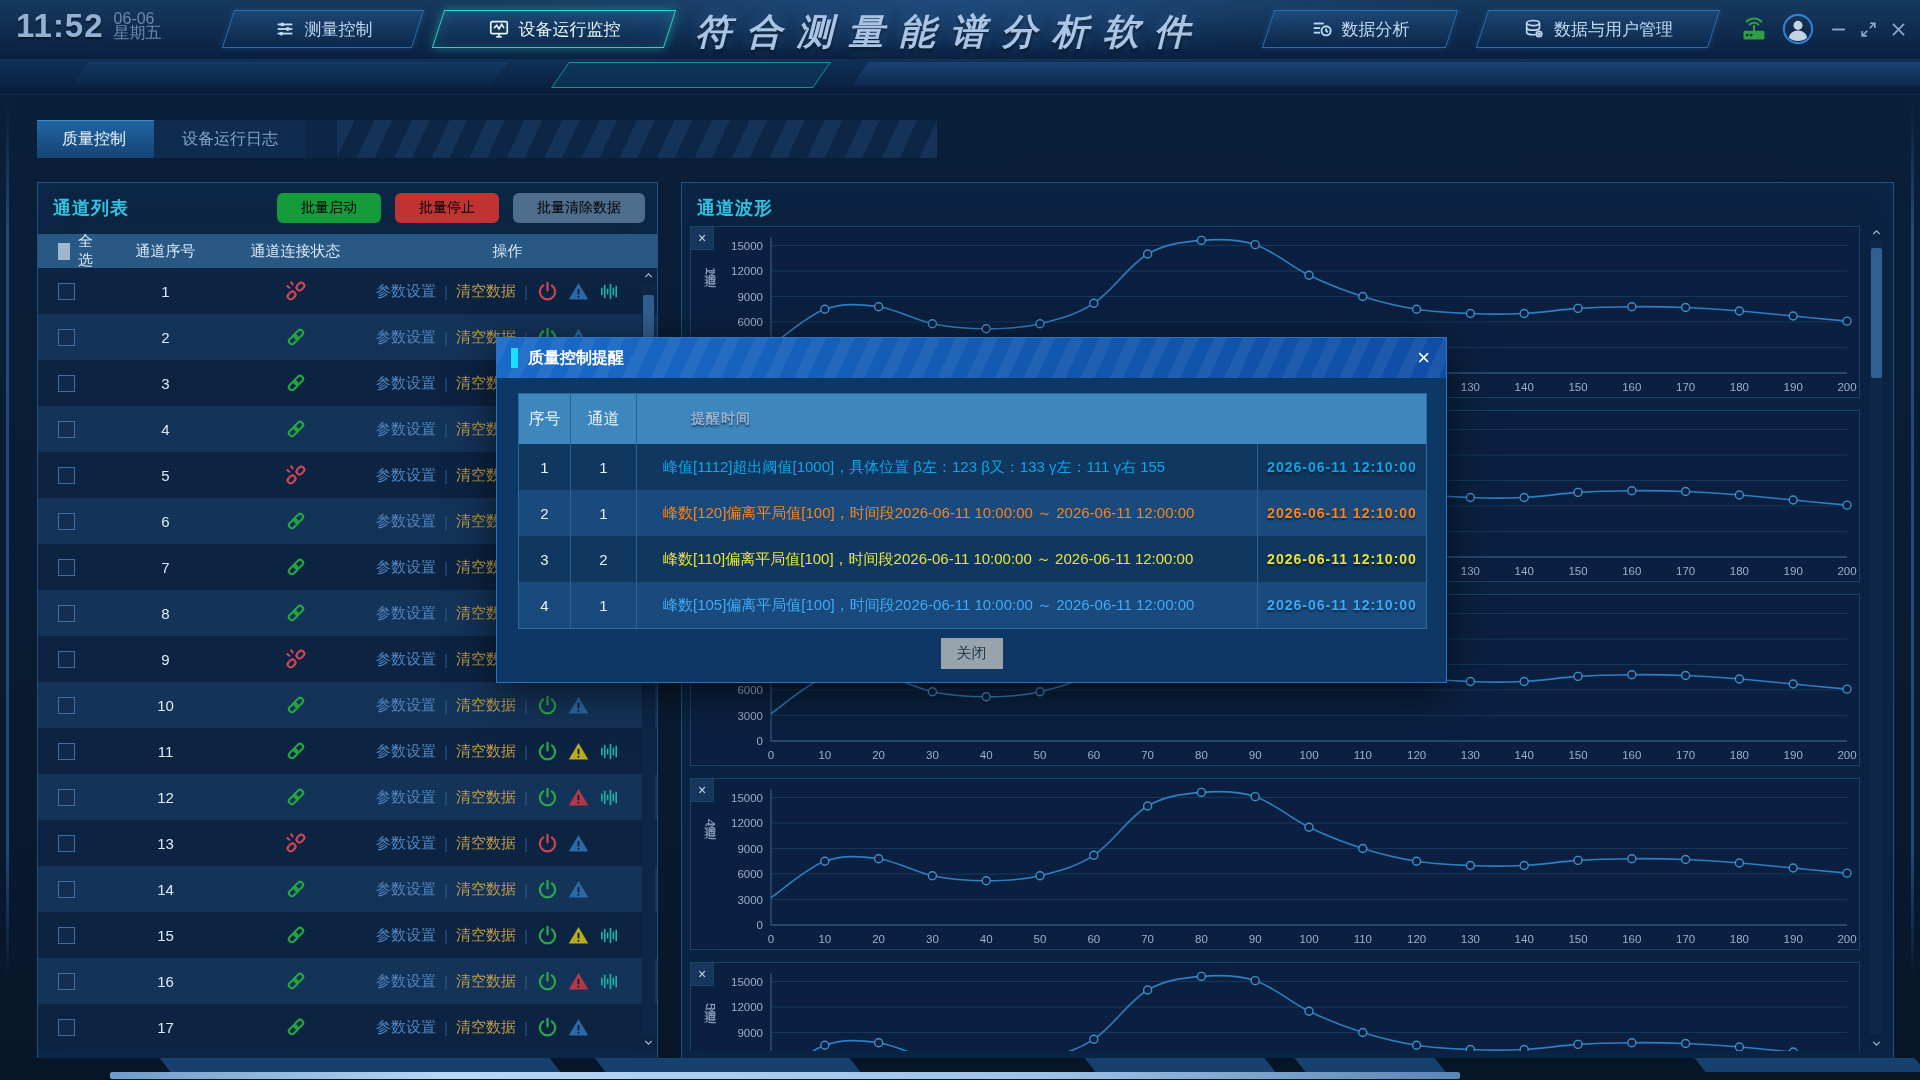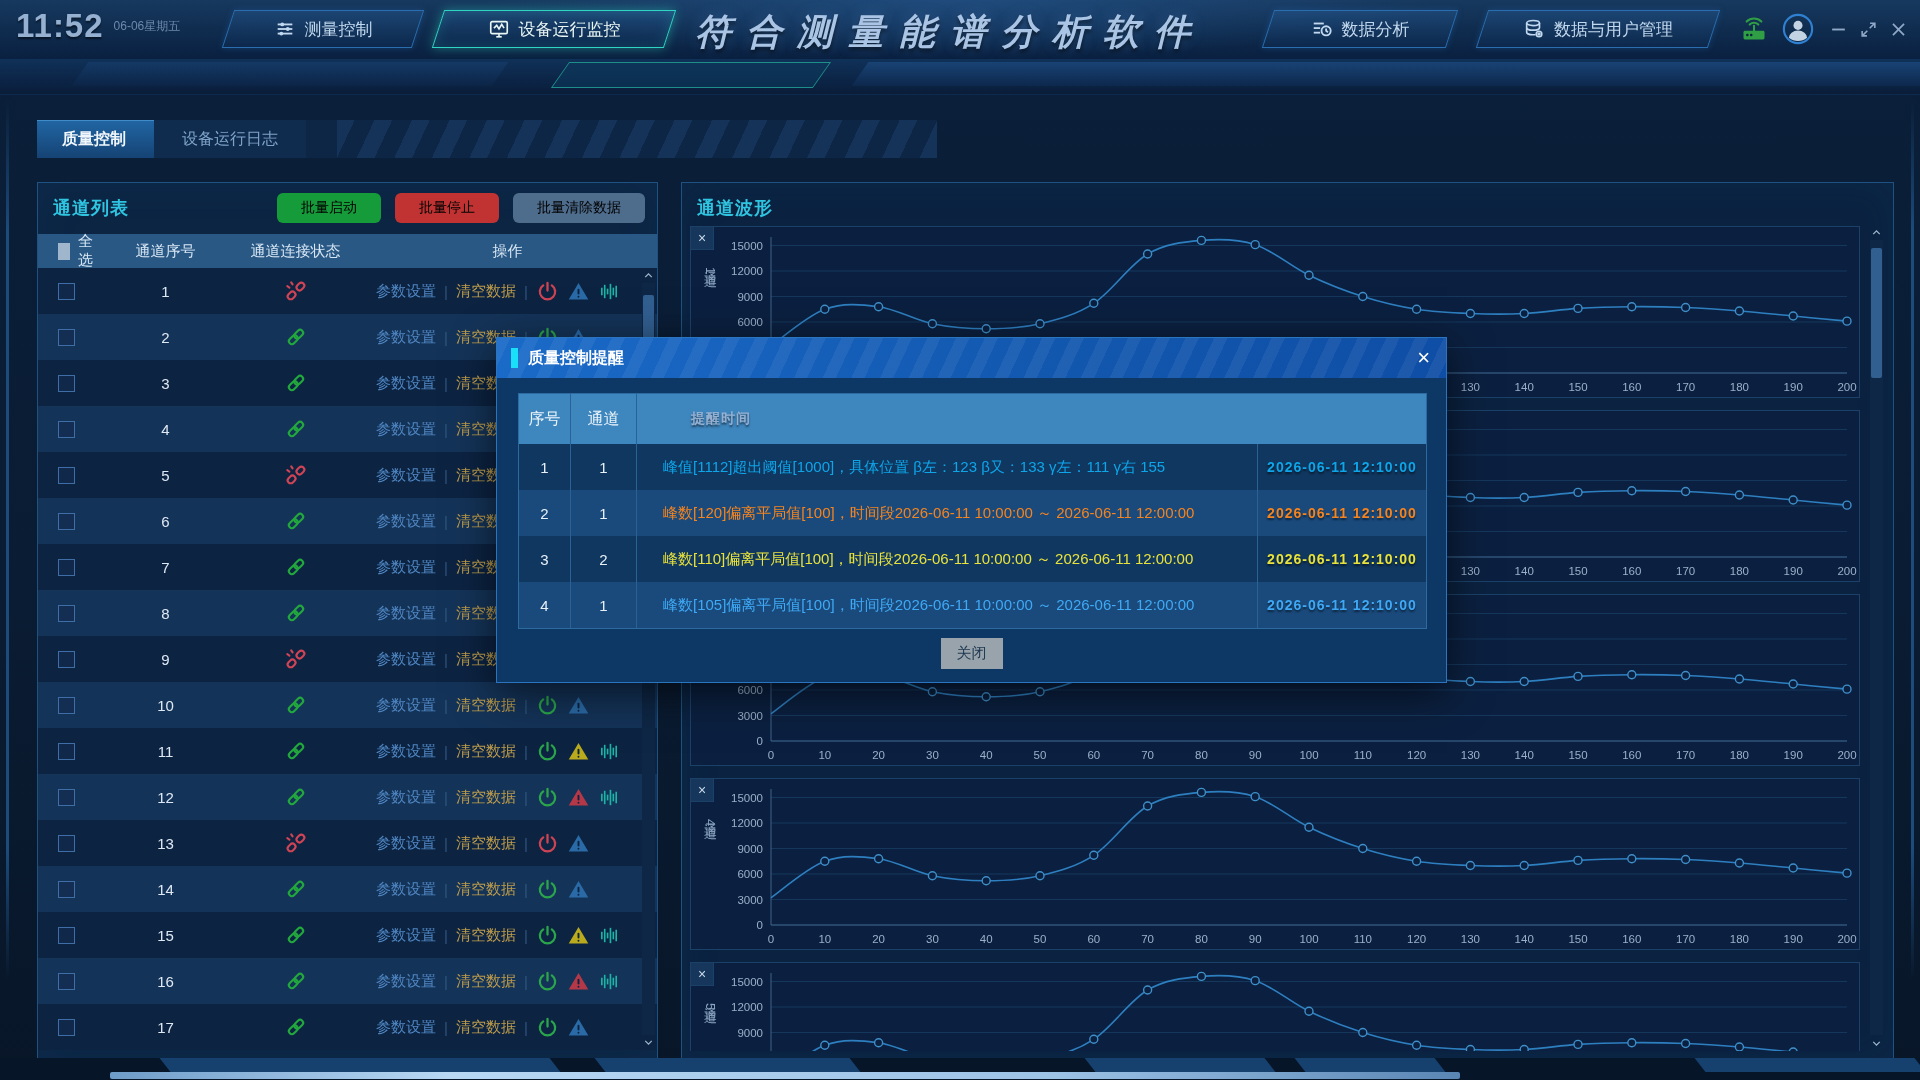--- a/index.html
+++ b/index.html
@@ -9,21 +9,21 @@
   .i{width:100%;height:100%;display:block;}
 
   
   .topbar{position:absolute;left:0;top:0;width:1920px;height:59px;
     background:linear-gradient(180deg,#17395f 0%,#0e2a4c 60%,#0a2040 100%);
     border-bottom:1px solid #1c4b7c;}
   .topbar:before{content:"";position:absolute;left:25%;top:0;width:50%;height:100%;
     background:radial-gradient(ellipse at 50% 0%,rgba(48,110,180,.35),transparent 70%);}
   .clock{position:absolute;left:16px;top:7px;display:flex;align-items:center;gap:10px;}
   .time{font-size:33px;font-weight:bold;color:#96b0d2;letter-spacing:1px;text-shadow:0 2px 2px rgba(0,0,0,.5);}
-  .datewrap{display:flex;flex-direction:row;font-size:12px;line-height:14px;color:#6d89ab;}
+  .datewrap{display:flex;flex-direction:column;font-size:16px;line-height:14px;color:#6d89ab;}
   .apptitle{position:absolute;left:660px;top:8px;width:580px;margin:0;text-align:center;
     font-size:36px;font-style:italic;font-weight:bold;letter-spacing:15px;
     color:#a9c4e4;text-shadow:0 3px 4px rgba(0,0,0,.6),0 0 14px rgba(90,150,220,.35);}
   .navbtn{position:absolute;top:10px;height:36px;transform:skewX(-18deg);
     border:1px solid #2a6eb0;background:linear-gradient(180deg,rgba(46,110,176,.30),rgba(14,44,84,.45));
     box-shadow:0 0 6px rgba(40,110,180,.35);cursor:pointer;}
   .navbtn .lbl{transform:skewX(18deg);height:100%;display:flex;align-items:center;justify-content:center;
     gap:9px;font-size:17px;color:#c2d8ee;white-space:nowrap;padding:0 10px;}
   .navbtn .nic{width:22px;height:22px;color:#c2d8ee;}
   .navbtn.active{border-color:#2fd4c2;box-shadow:0 0 10px rgba(47,212,194,.45),inset 0 0 12px rgba(47,212,194,.18);}
@@ -40,21 +40,21 @@
     border:1px solid #1d8e88;background:rgba(13,58,92,.55);}
   .subband .band{position:absolute;top:3px;height:24px;transform:skewX(-35deg);
     background:linear-gradient(180deg,rgba(34,86,146,.5),rgba(16,48,92,.4));}
 
   
   .tabsrow{position:absolute;left:37px;top:120px;width:900px;height:38px;background:#0d2646;overflow:hidden;}
   .tabsrow .stripes{position:absolute;left:300px;top:0;width:600px;height:38px;
     background:repeating-linear-gradient(115deg,rgba(70,130,200,.14) 0 16px,transparent 16px 34px);}
   .tab{position:relative;float:left;height:38px;padding:0 28px;display:flex;align-items:center;
     font-size:16px;color:#7fa3c8;background:#0f2c4e;cursor:pointer;}
-  .tab.active{background:linear-gradient(180deg,#2166a4,#154374);color:#f0f7fd;font-weight:bold;
+  .tab.active{background:linear-gradient(180deg,#2166a4,#154374);color:#f0f7fd;font-weight:normal;
     box-shadow:inset 0 1px 0 #3f8cc9;padding-left:25px;}
 
   
   .panel{position:absolute;background:#0c2543;border:1px solid #1f5280;box-shadow:inset 0 0 40px rgba(20,80,140,.12);}
   .left-panel{left:37px;top:182px;width:619px;height:876px;}
   .right-panel{left:681px;top:182px;width:1211px;height:876px;background:#0b2240;}
   .p-title{position:absolute;left:15px;top:13px;font-size:18px;font-weight:bold;color:#2fc4e0;letter-spacing:1px;}
   .p-btns{position:absolute;right:12px;top:10px;display:flex;gap:14px;}
   .pbtn{height:30px;padding:0 24px;display:flex;align-items:center;font-size:14px;color:#000000;
     border:none;cursor:pointer;border-radius:6px;}

